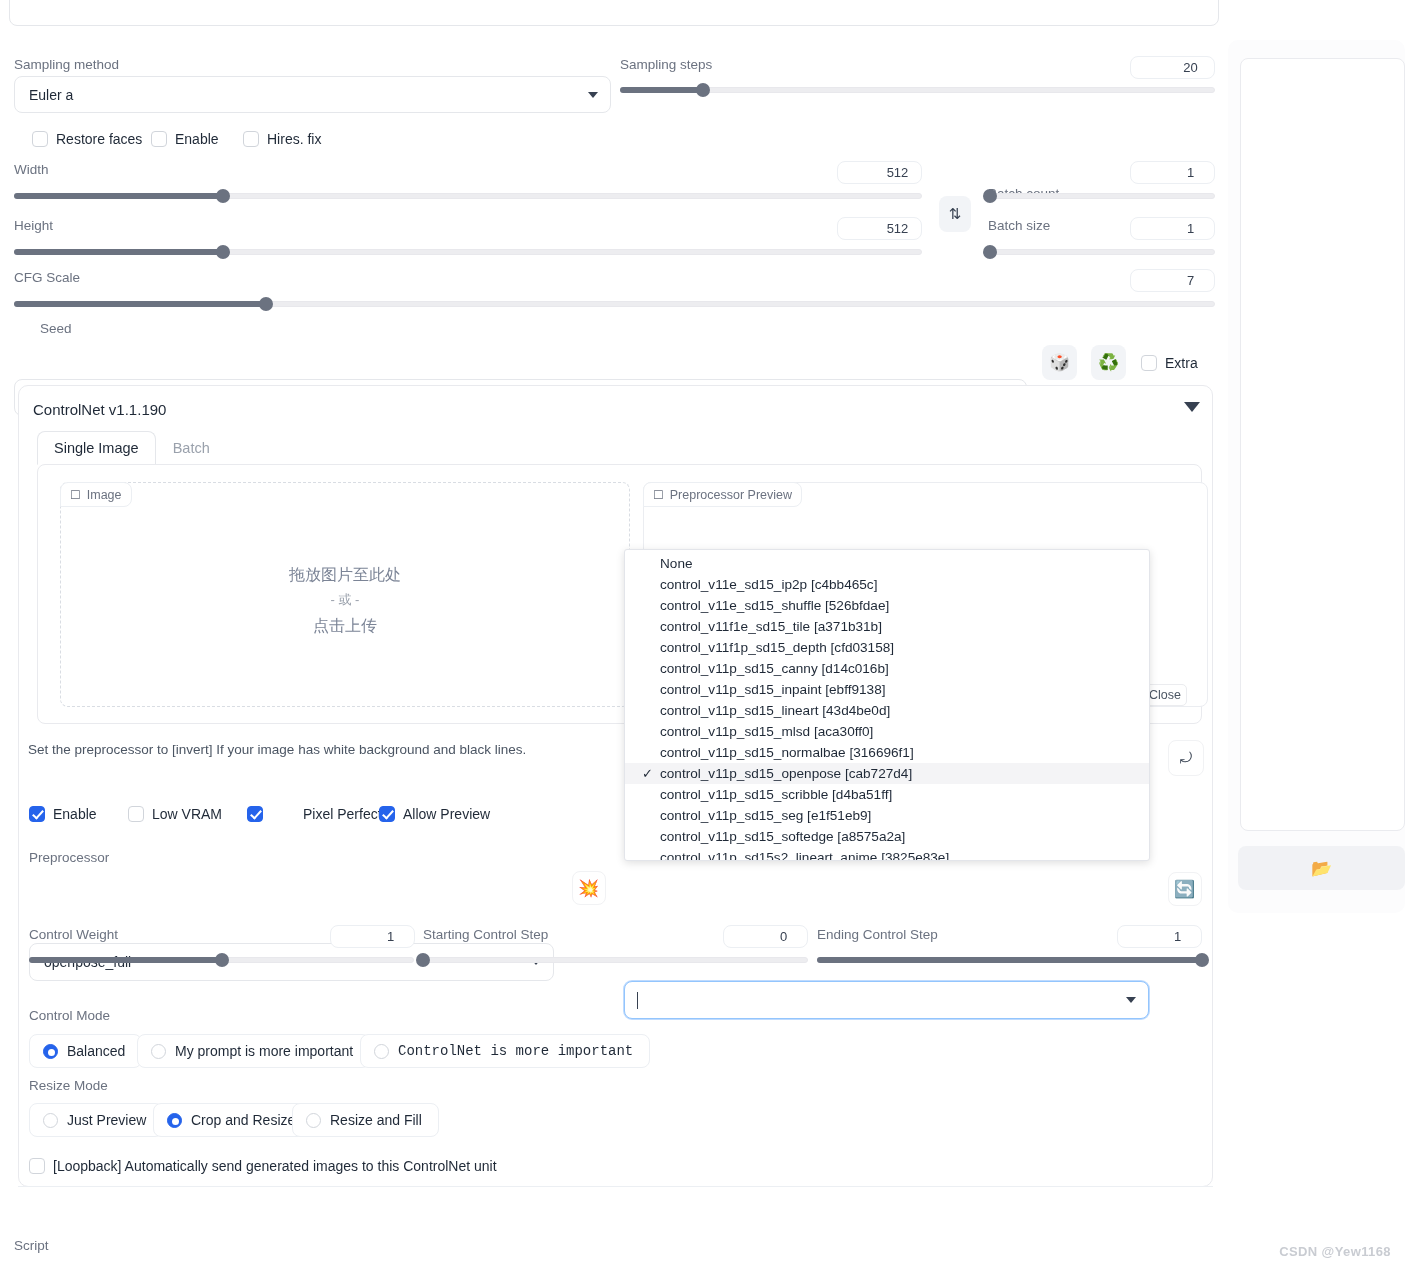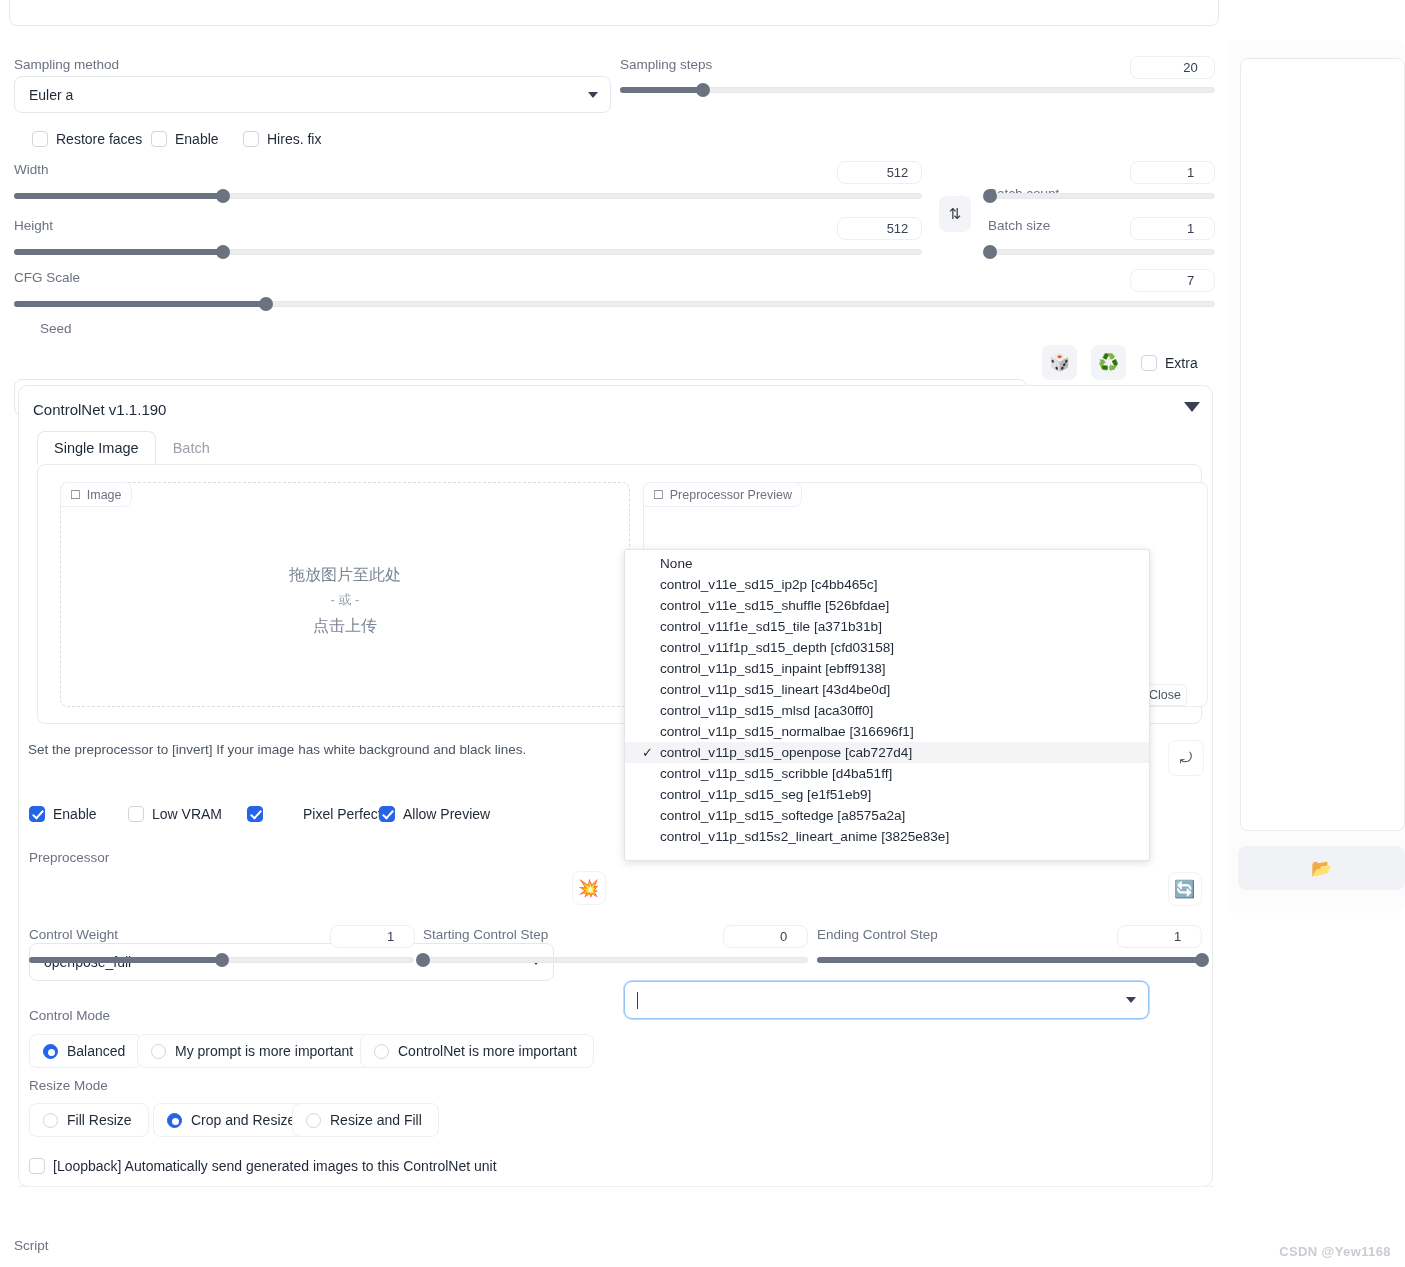--- a/index.html
+++ b/index.html
@@ -344,20 +344,21 @@
   <div class="abs iconbtn plain" style="left:1168px; top:872px; width:34px; height:34px;">
     <span>🔄</span>
   </div>
 
   <div class="dd-list" id="model-dropdown">
       <div class="dd-item"><span>None</span></div>
       <div class="dd-item"><span>control_v11e_sd15_ip2p [c4bb465c]</span></div>
       <div class="dd-item"><span>control_v11e_sd15_shuffle [526bfdae]</span></div>
       <div class="dd-item"><span>control_v11f1e_sd15_tile [a371b31b]</span></div>
       <div class="dd-item"><span>control_v11f1p_sd15_depth [cfd03158]</span></div>
+      <div class="dd-item"><span>control_v11p_sd15_canny [d14c016b]</span></div>
       <div class="dd-item"><span>control_v11p_sd15_inpaint [ebff9138]</span></div>
       <div class="dd-item"><span>control_v11p_sd15_lineart [43d4be0d]</span></div>
       <div class="dd-item"><span>control_v11p_sd15_mlsd [aca30ff0]</span></div>
       <div class="dd-item"><span>control_v11p_sd15_normalbae [316696f1]</span></div>
       <div class="dd-item sel"><span class="chk">✓</span><span>control_v11p_sd15_openpose [cab727d4]</span></div>
       <div class="dd-item"><span>control_v11p_sd15_scribble [d4ba51ff]</span></div>
       <div class="dd-item"><span>control_v11p_sd15_seg [e1f51eb9]</span></div>
       <div class="dd-item"><span>control_v11p_sd15_softedge [a8575a2a]</span></div>
       <div class="dd-item"><span>control_v11p_sd15s2_lineart_anime [3825e83e]</span></div>
     </div>
@@ -388,29 +389,29 @@
 
   <div class="abs label" style="left:29px; top:1008px;">Control Mode</div>
   <div class="abs pill" style="left:29px; top:1034px;">
     <span class="radio on"></span>
     <span>Balanced</span>
   </div>
   <div class="abs pill" style="left:137px; top:1034px;">
     <span class="radio"></span>
     <span>My prompt is more important</span>
   </div>
-  <div class="abs pill" style="left:360px; top:1034px;">
+  <div class="abs pill" style="left:360px; top:1034px;font-family:Liberation Mono, monospace;">
     <span class="radio"></span>
     <span>ControlNet is more important</span>
   </div>
 
   <div class="abs label" style="left:29px; top:1078px;">Resize Mode</div>
   <div class="abs pill" style="left:29px; top:1103px;">
     <span class="radio"></span>
-    <span>Fill Resize</span>
+    <span>Just Preview</span>
   </div>
   <div class="abs pill" style="left:153px; top:1103px;">
     <span class="radio on"></span>
     <span>Crop and Resize</span>
   </div>
   <div class="abs pill" style="left:292px; top:1103px;">
     <span class="radio"></span>
     <span>Resize and Fill</span>
   </div>
 

